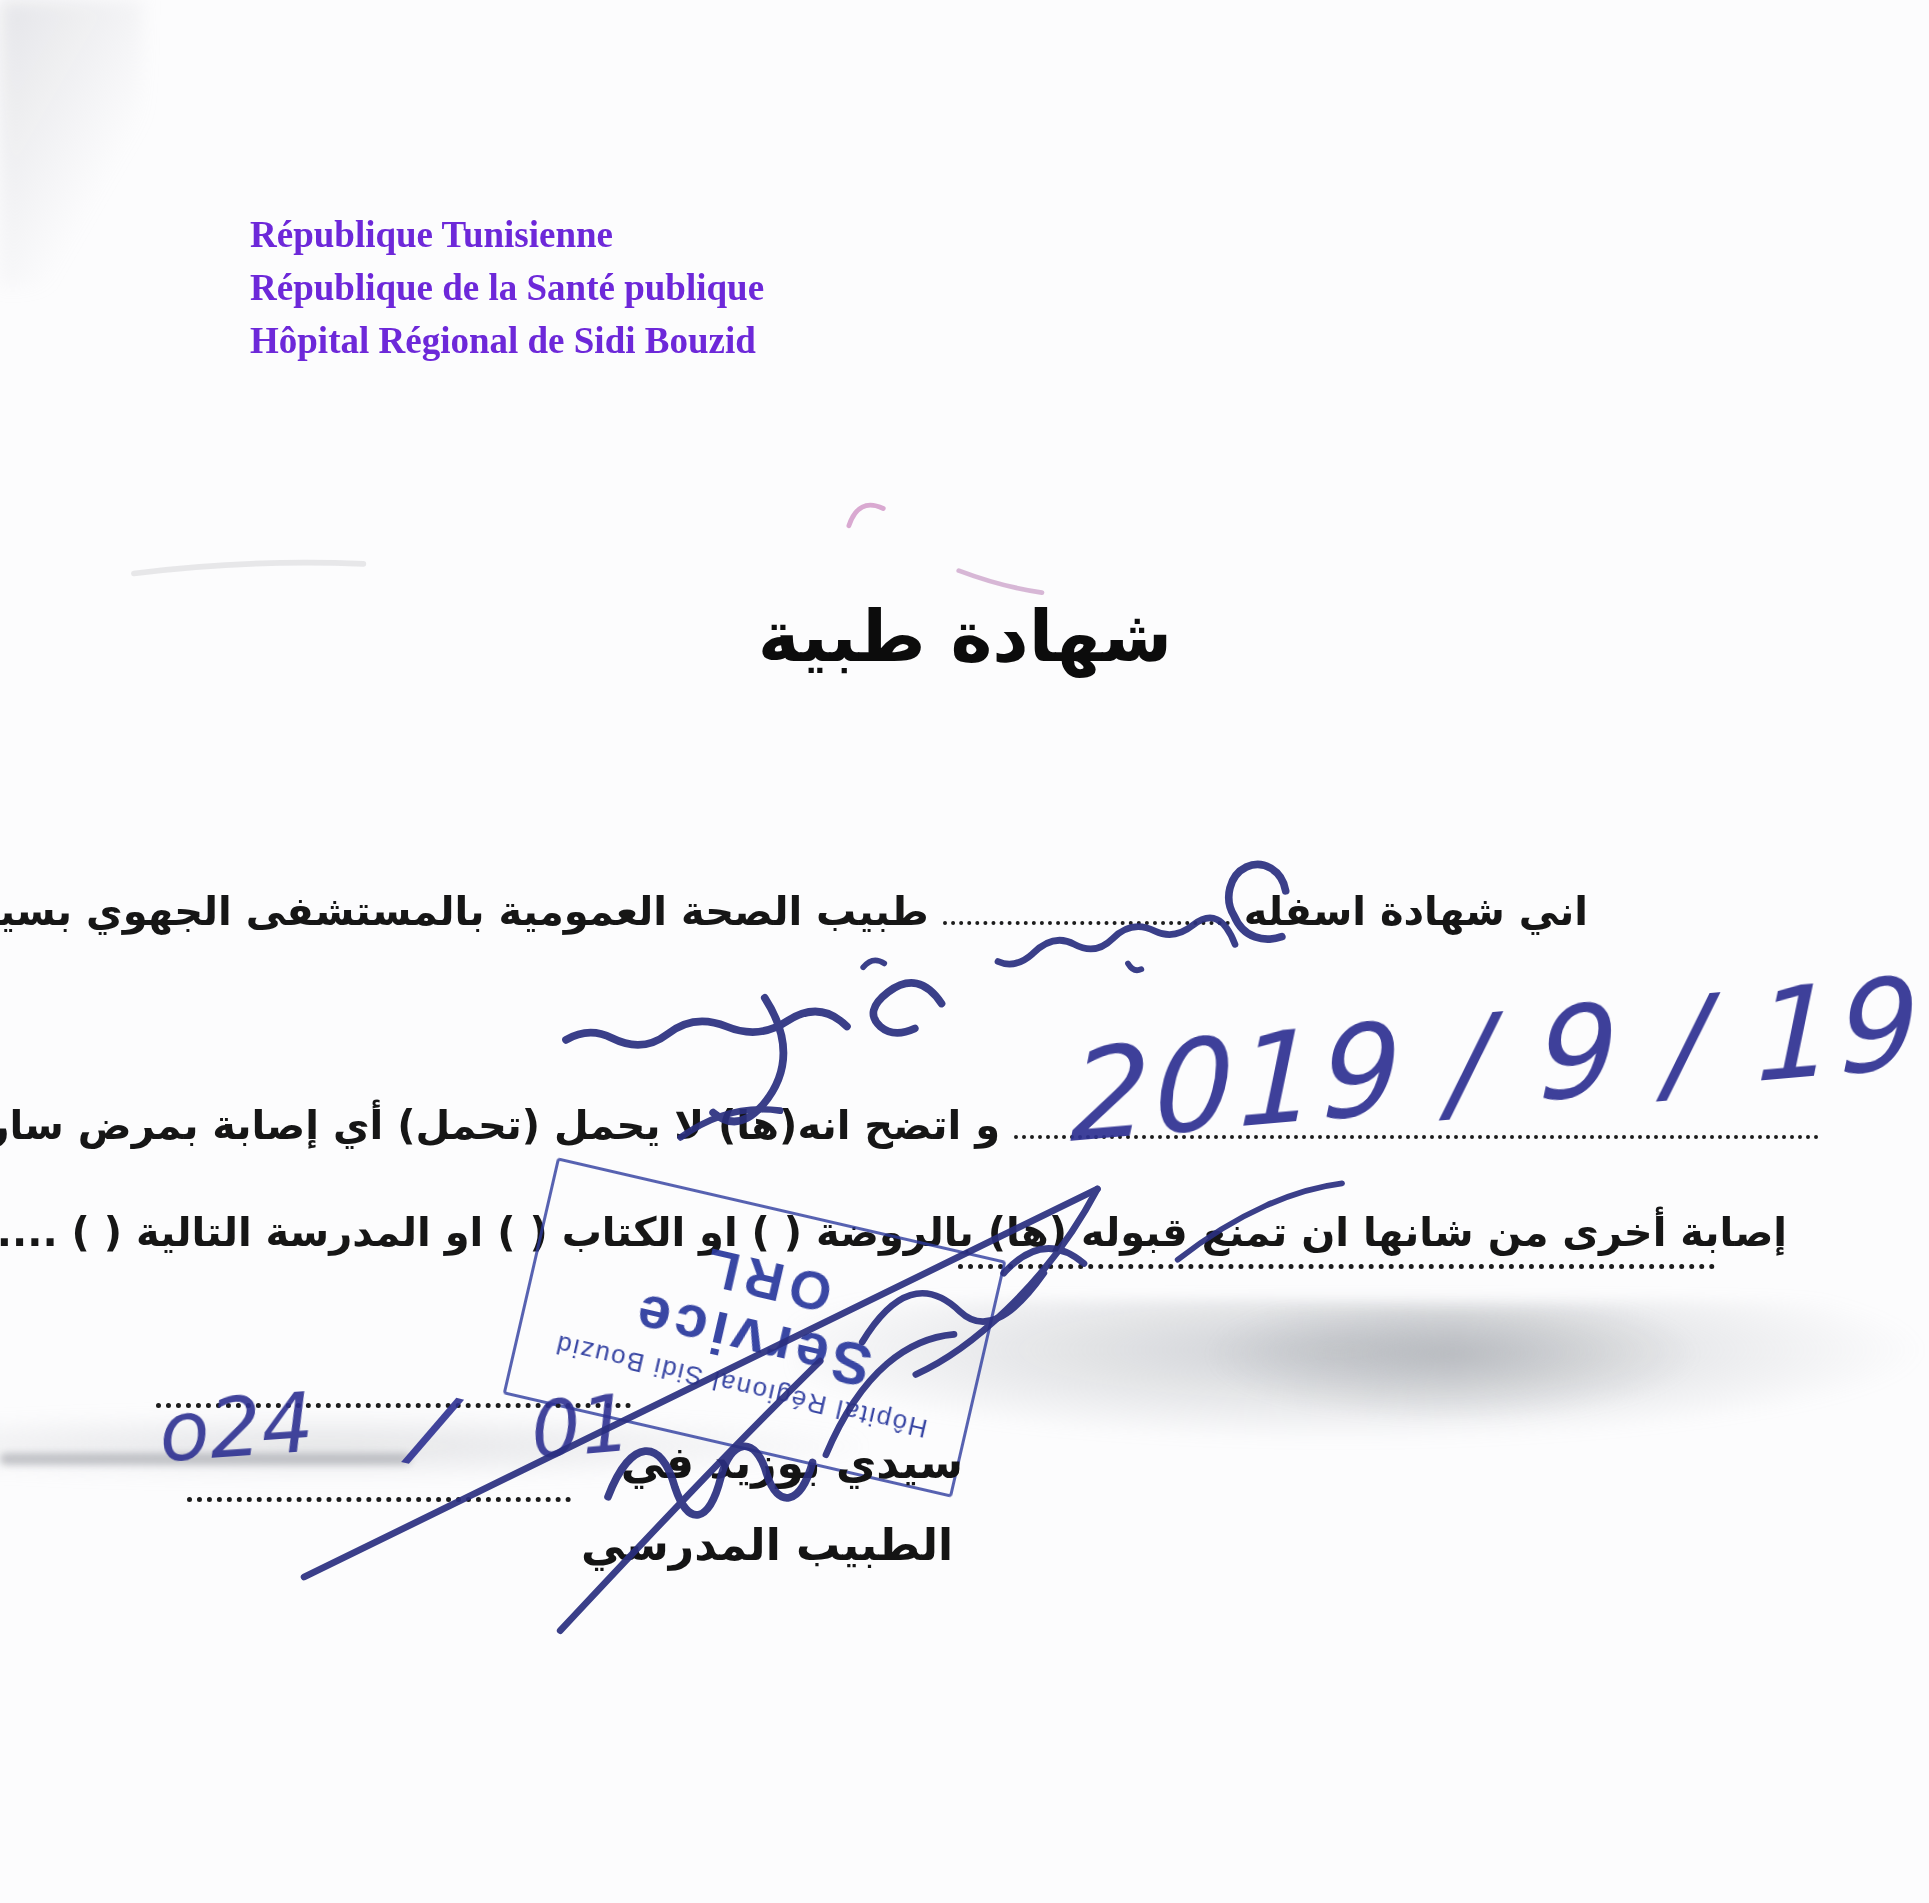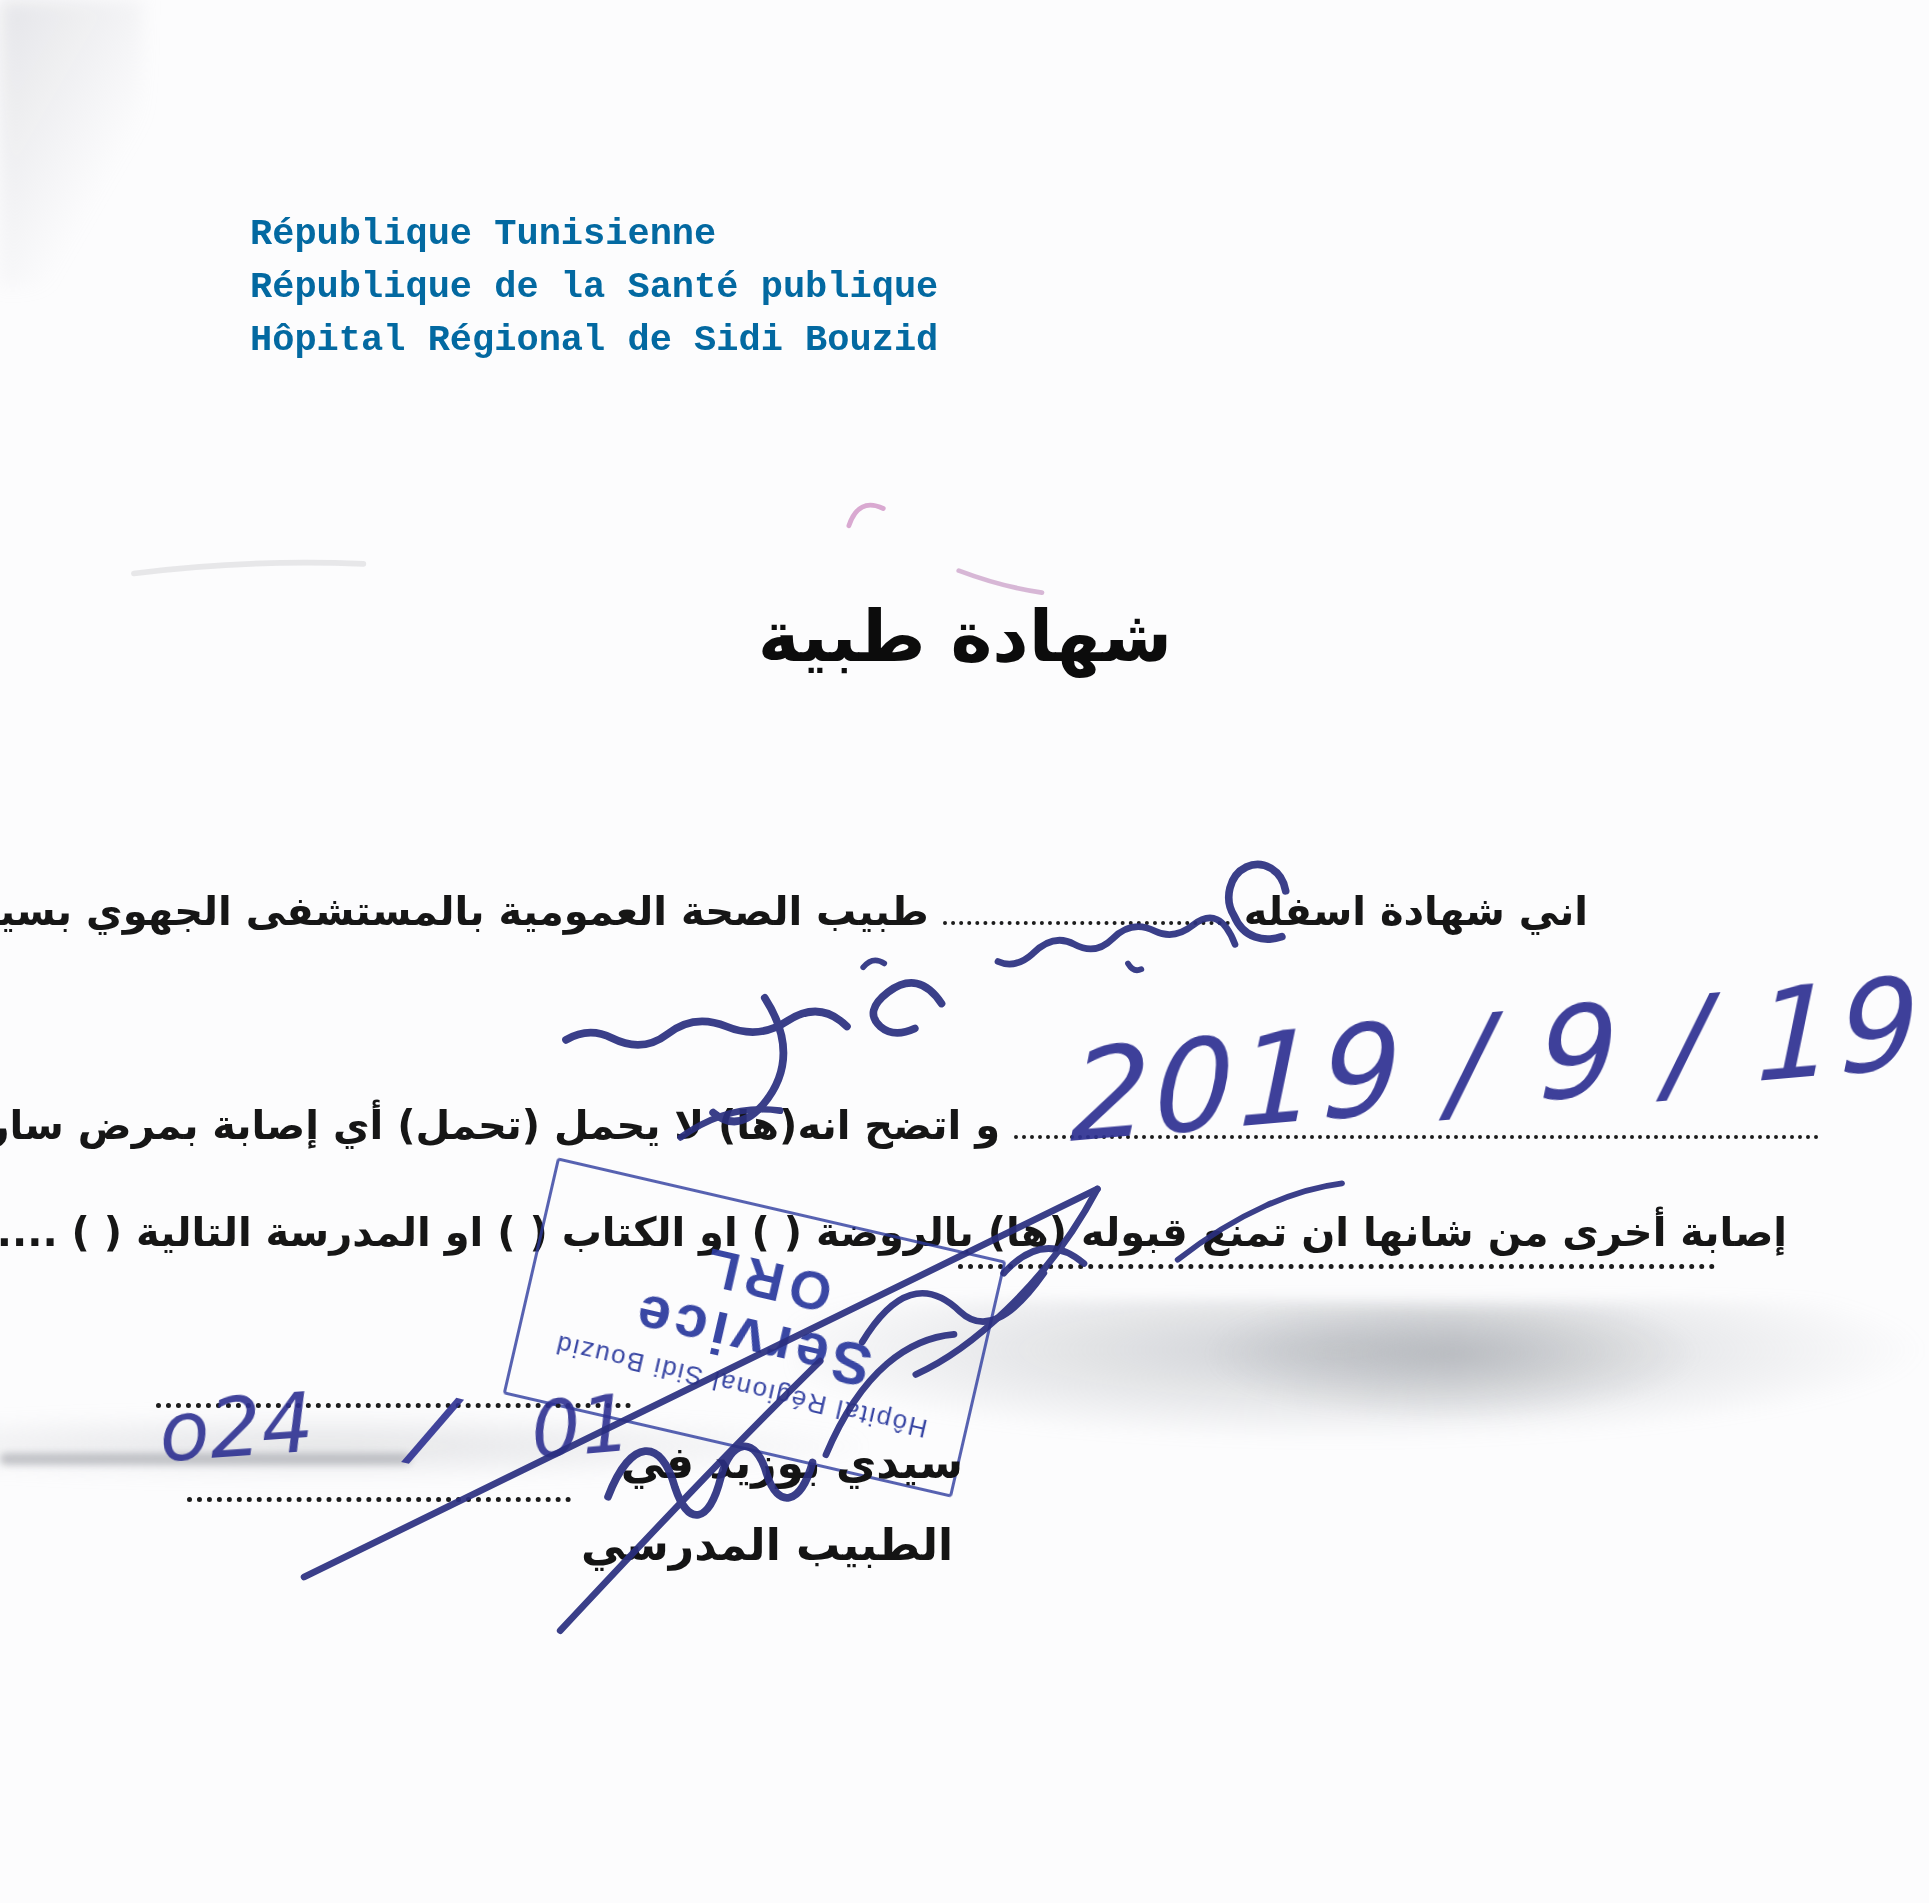--- a/index.html
+++ b/index.html
@@ -20,22 +20,22 @@
   .wash-c { left:-29px; top:1413px; width:889px; height:67px;
     background:radial-gradient(ellipse at 40% 50%, rgba(185,187,192,.35), rgba(185,187,192,0) 75%);
     filter:blur(7.6px); }
   .wash-d { left:0; top:1453px; width:411px; height:11.5px;
     background:rgba(145,147,155,.5); filter:blur(3.8px); border-radius:5.7px; }
   .wash-e { left:0; top:0; width:143px; height:287px;
     background:linear-gradient(120deg, rgba(205,206,212,.5), rgba(205,206,212,0) 70%);
     filter:blur(8.6px); }
   
   .hdr-fr { position:absolute; left:250px; top:208px;
-    font-family:Liberation Mono, monospace; font-weight:bold;
-    font-size:37px; line-height:53px; color:#0369a1; }
+    font-family:Liberation Serif, serif; font-weight:bold;
+    font-size:37px; line-height:53px; color:#6d28d9; }
   .hdr-ar { position:absolute; right:142px; top:197px; text-align:right;
     font-weight:bold; font-size:33px; line-height:56px; color:#141414; direction:rtl; }
   
   .title { position:absolute; left:0; right:0; top:595px; text-align:center;
     font-size:71px; font-weight:bold; letter-spacing:1px; color:#0c0c0c; direction:rtl; }
   
   .bline { position:absolute; direction:rtl; white-space:nowrap;
     font-size:40px; font-weight:bold; line-height:1; color:#161616; }
   .bl1 { top:891px;  right:342px; }
   .bl2 { top:998px; right:111px; }

